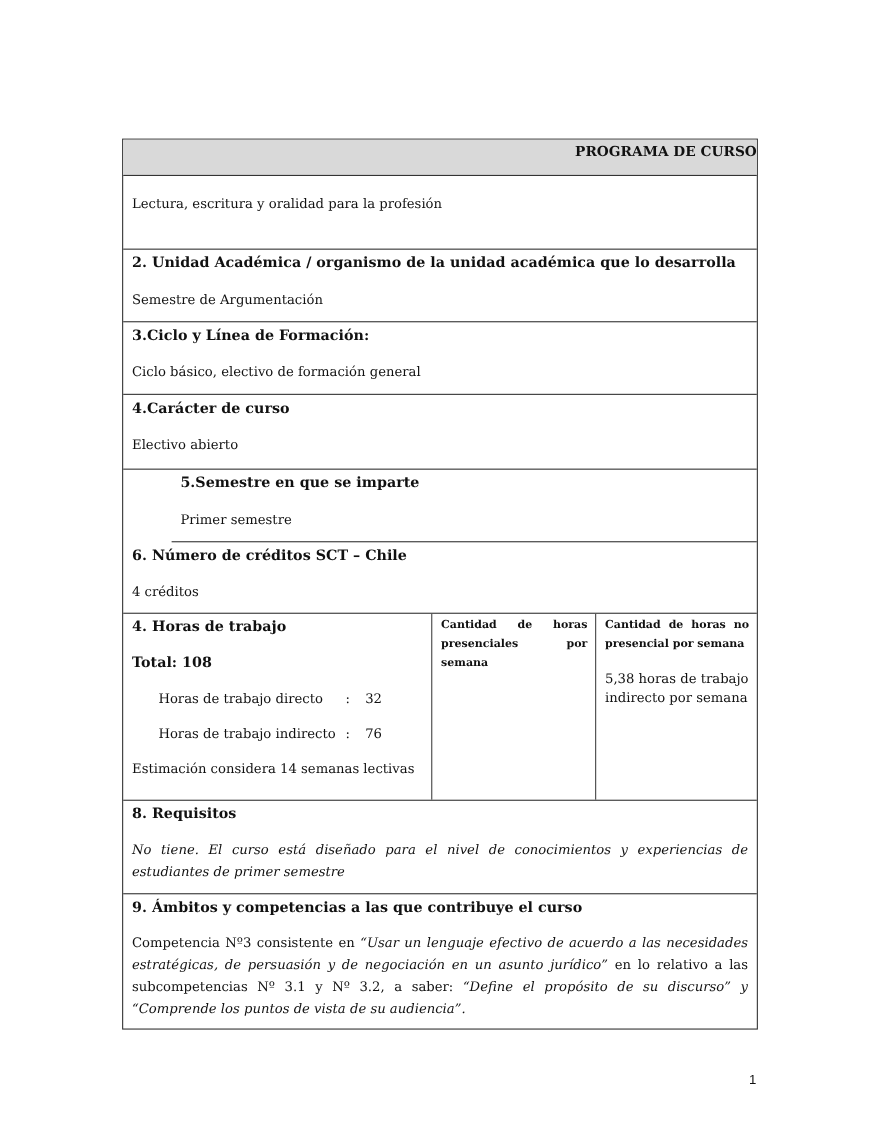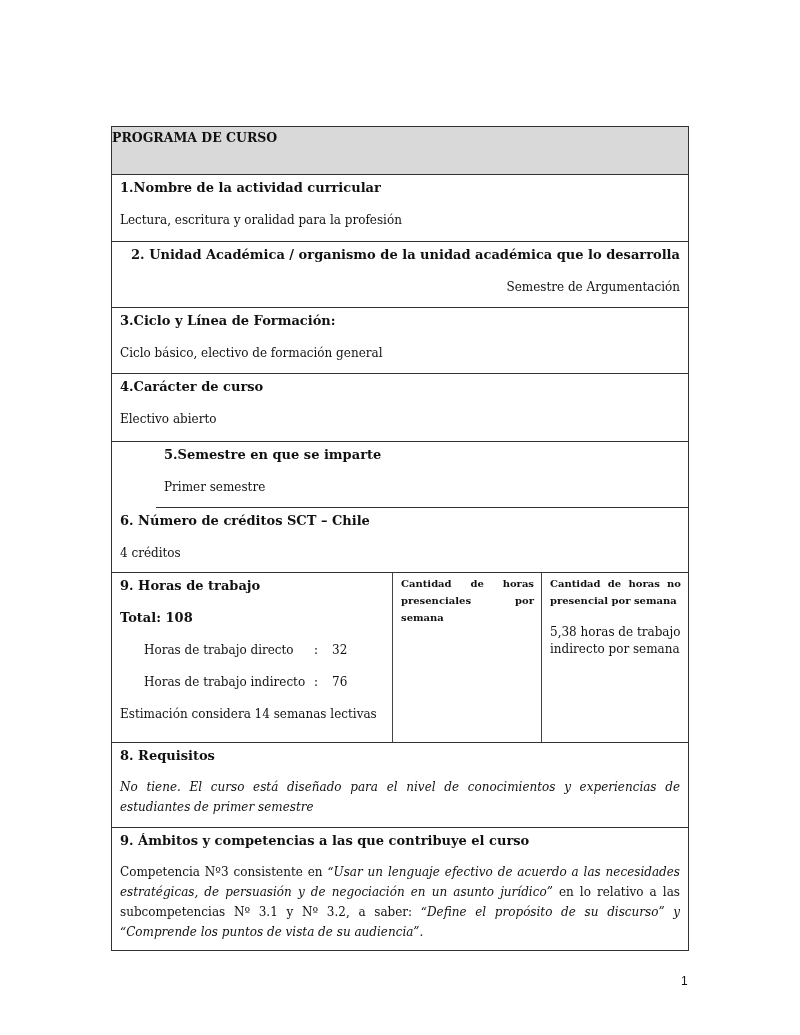--- a/index.html
+++ b/index.html
@@ -23,43 +23,43 @@
       border: 1.5px solid #333333;
       box-sizing: border-box;
     }
     .row {
       border-bottom: 1.5px solid #333333;
       box-sizing: border-box;
       position: relative;
     }
     .row:last-child { border-bottom: none; }
     .header-row {
-      height: 48px;
+      height: 33px;
       background: #d9d9d9;
-      text-align: left;
+      text-align: right;
       font-weight: bold;
       font-size: 12.5px;
       line-height: 22px;
     }
     .section {
       padding: 2px 8px 0 8px;
     }
     .sec-title {
       font-weight: bold;
       font-size: 13px;
       line-height: 18px;
       margin-top: 2px;
     }
     .sec-value {
       font-size: 12px;
       line-height: 18px;
       margin-top: 14px;
     }
     .r1 { height: 67px; }
-    .r2 { height: 66px; text-align: right; }
+    .r2 { height: 66px; }
     .r3 { height: 66px; }
     .r4 { height: 68px; }
     .r5 { height: 66px; margin-left: 44px; }
     .r6 { height: 65px; }
     .r7 { height: 170px; display: flex; }
     .r8 { height: 85px; }
     .r9 { height: 122px; }
     .col {
       box-sizing: border-box;
       padding: 2px 7px 0 8px;
@@ -119,21 +119,20 @@
 </head>
 <body>
 
 <div class="page-table">
 
   <div class="row header-row">
     <span>PROGRAMA DE CURSO</span>
   </div>
 
   <div class="row r1 section">
-    <div class="sec-title">1.Nombre de la actividad curricular</div>
     <div class="sec-value">Lectura, escritura y oralidad para la profesión</div>
   </div>
 
   <div class="row r2 section">
     <div class="sec-title">2. Unidad Académica / organismo de la unidad académica que lo desarrolla</div>
     <div class="sec-value">Semestre de Argumentación</div>
   </div>
 
   <div class="row r3 section">
     <div class="sec-title">3.Ciclo y Línea de Formación:</div>
@@ -150,21 +149,21 @@
     <div class="sec-value">Primer semestre</div>
   </div>
 
   <div class="row r6 section">
     <div class="sec-title">6. Número de créditos SCT – Chile</div>
     <div class="sec-value">4 créditos</div>
   </div>
 
   <div class="row r7">
     <div class="col col1">
-      <div class="sec-title">9. Horas de trabajo</div>
+      <div class="sec-title">4. Horas de trabajo</div>
       <div class="total">Total: 108</div>
       <div class="plain kv">
         <span class="k">Horas de trabajo directo</span>
         <span class="sep">:</span>
         <span>32</span>
       </div>
       <div class="plain kv">
         <span class="k">Horas de trabajo indirecto</span>
         <span class="sep">:</span>
         <span>76</span>

